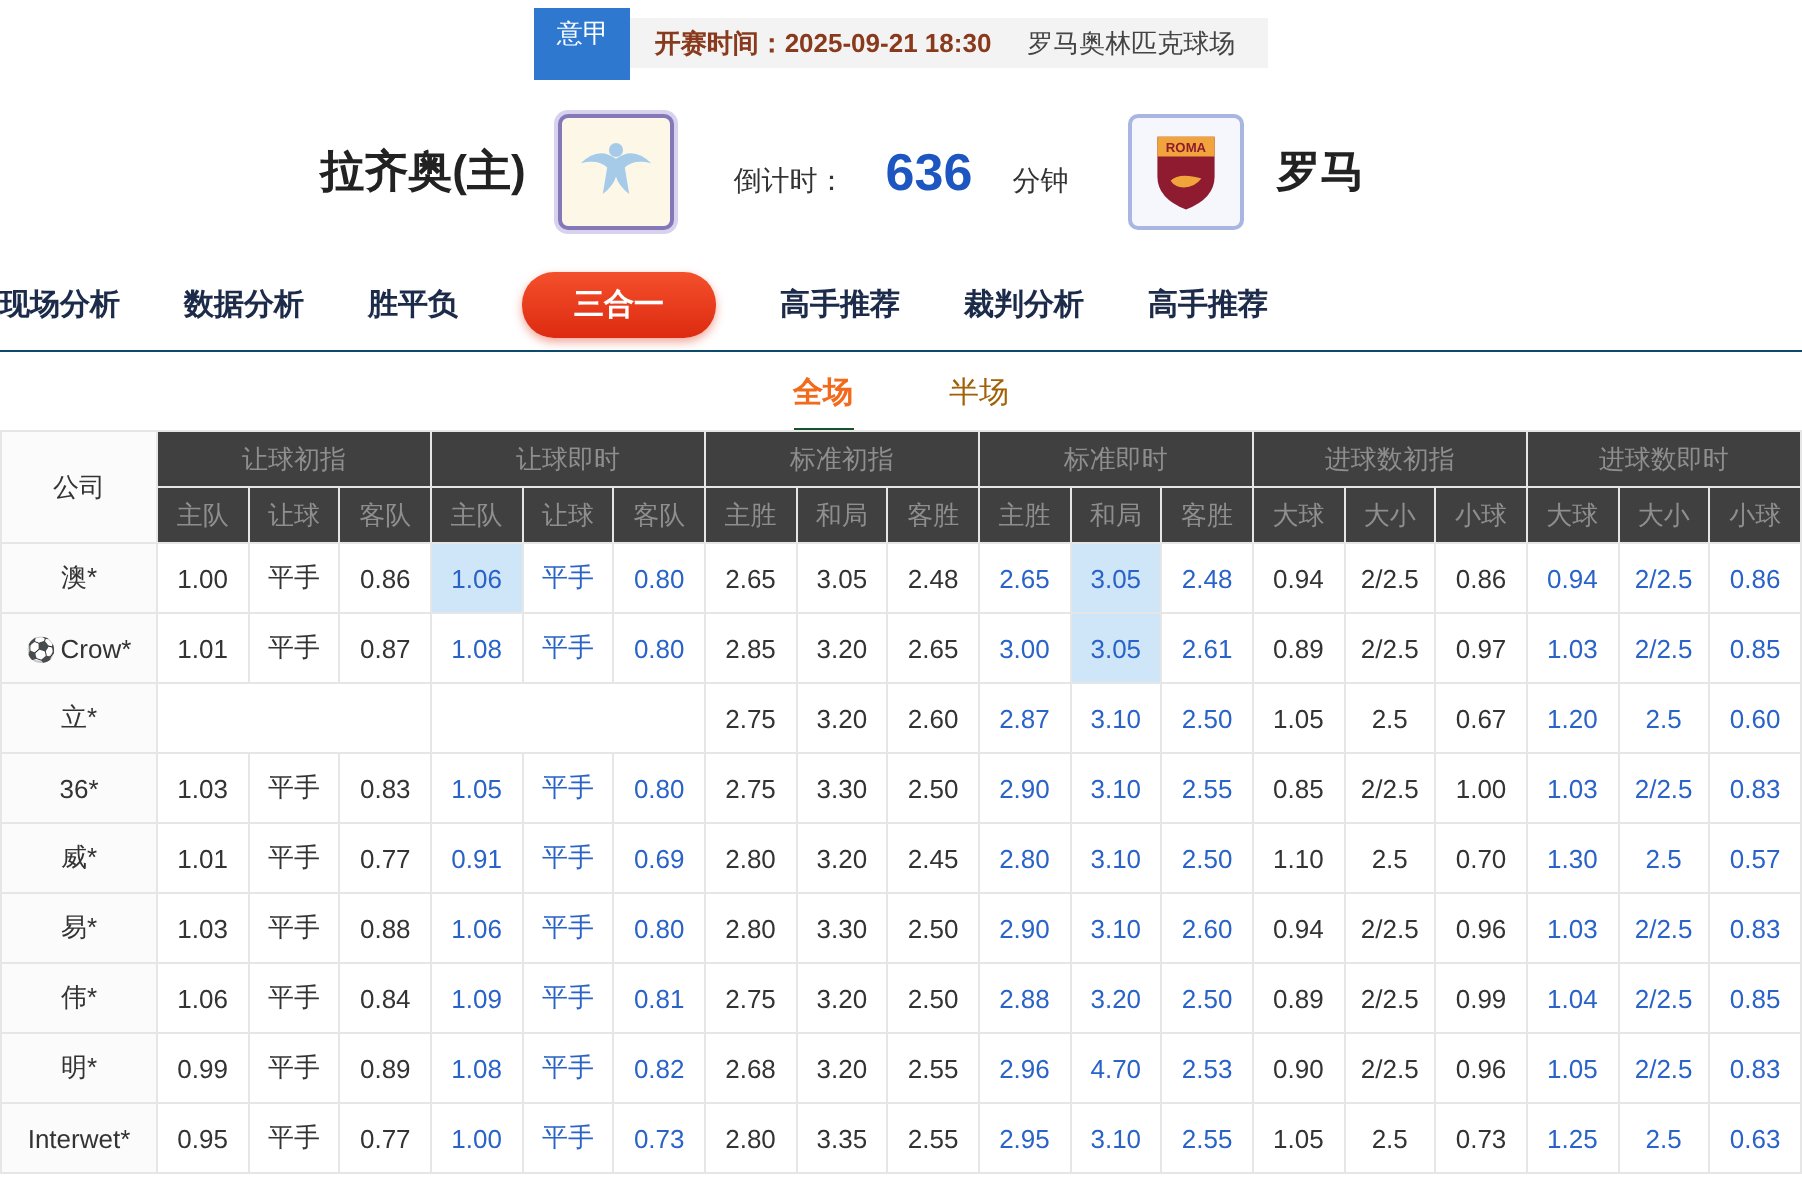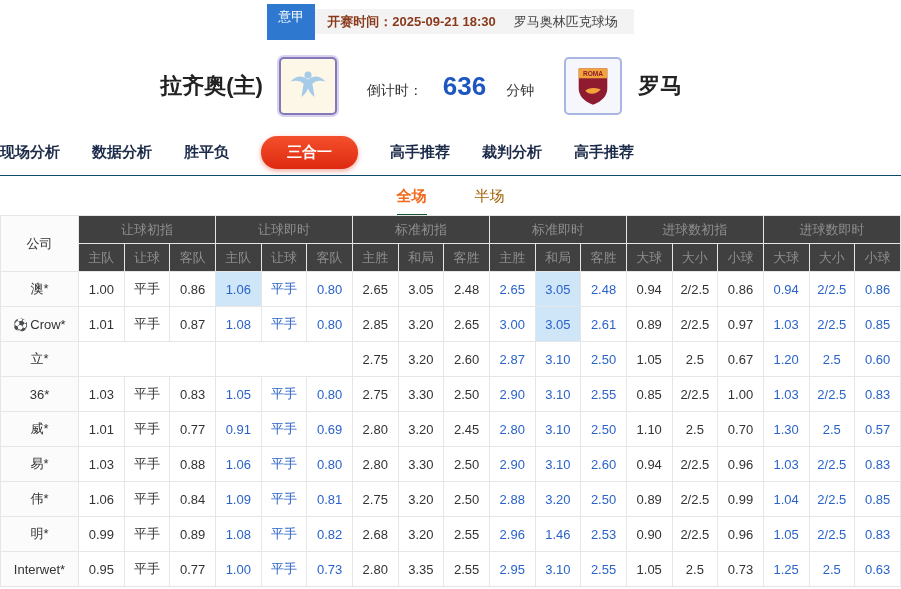--- a/index.html
+++ b/index.html
@@ -309,21 +309,21 @@
         <td class="">0.99</td>
         <td class="">平手</td>
         <td class="">0.89</td>
         <td class="live">1.08</td>
         <td class="live">平手</td>
         <td class="live">0.82</td>
         <td class="">2.68</td>
         <td class="">3.20</td>
         <td class="">2.55</td>
         <td class="live">2.96</td>
-        <td class="live">1.46</td>
+        <td class="live">4.70</td>
         <td class="live">2.53</td>
         <td class="">0.90</td>
         <td class="">2/2.5</td>
         <td class="">0.96</td>
         <td class="live">1.05</td>
         <td class="live">2/2.5</td>
         <td class="live">0.83</td>
       </tr>
       <tr>
         <td class="company-col">Interwet*</td>

